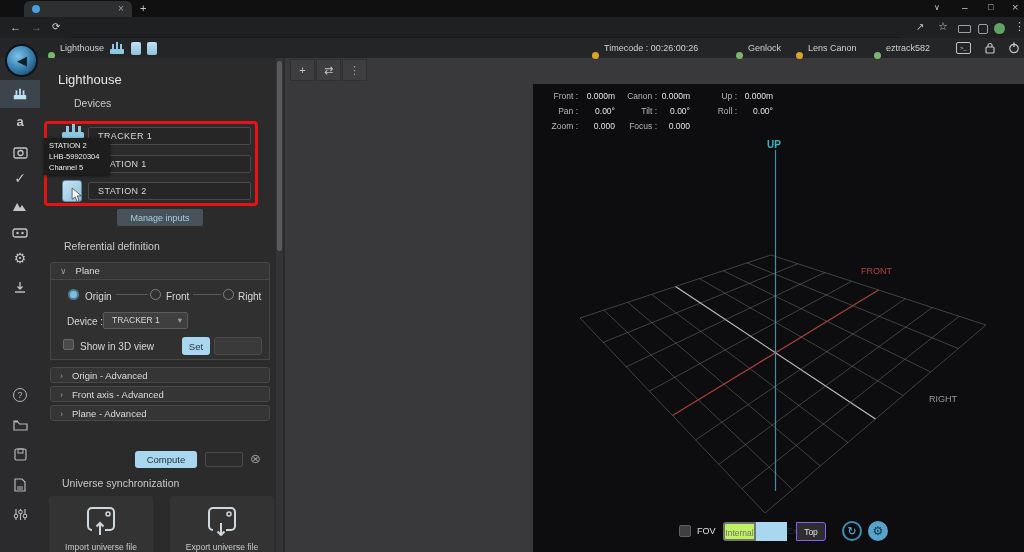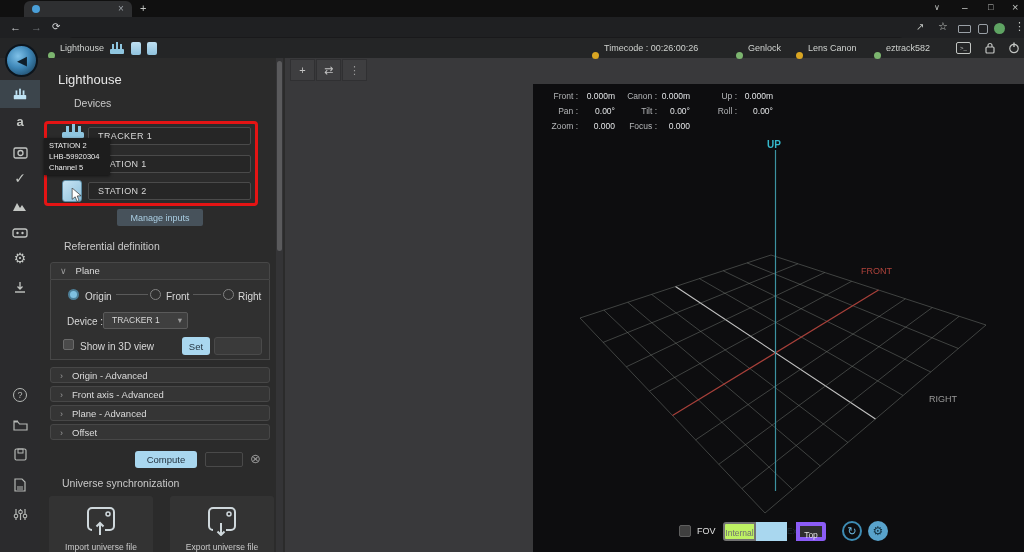--- a/index.html
+++ b/index.html
@@ -244,23 +244,20 @@
 
     <div class="ab accH" style="left:10px;top:309px;width:220px;height:16px;">
       <span class="chev">›</span><span>Origin - Advanced</span>
     </div>
     <div class="ab accH" style="left:10px;top:328px;width:220px;height:16px;">
       <span class="chev">›</span><span>Front axis - Advanced</span>
     </div>
     <div class="ab accH" style="left:10px;top:347px;width:220px;height:16px;">
       <span class="chev">›</span><span>Plane - Advanced</span>
     </div>
-    <div class="ab accH" style="left:10px;top:366px;width:220px;height:16px;">
-      <span class="chev">›</span><span>Offset</span>
-    </div>
 
     <button class="ab btn-accent" style="left: 95px; top: 393px; width: 62px; height: 17px; background: rgb(169, 215, 239);"><span>Compute</span></button>
     <div class="ab" style="left:165px;top:394px;width:38px;height:15px;background:#2c2c2c;border:1px solid #4a4a4a;border-radius:2px;"></div>
     <span class="ab" style="left:210px;top:393px;color:#9a9a9a;font-size:13px;">⊗</span>
 
     <div class="ab plabel" style="left:22px;top:419px;">Universe synchronization</div>
 
     <div class="ab card" style="left:9px;top:438px;width:104px;height:60px;">
       <svg style="position:absolute;left:34px;top:8px;" width="36" height="32" viewBox="0 0 36 32">
         <path d="M5 8 a4 4 0 0 1 4-4 h18 a4 4 0 0 1 4 4 v14 a4 4 0 0 1-4 4 h-5 M9 26 h-0 a4 4 0 0 1-4-4 V8" fill="none" stroke="#cfd8dc" stroke-width="2"></path>
@@ -336,18 +333,18 @@
           <span class="tv w2">0.000</span>
         <span class="tk w3">Focus :</span>
           <span class="tv w4">0.000</span>
       </div>
     </div>
 
     <span class="ab" style="left:146px;top:441px;width:12px;height:12px;background:#3f3f3f;border:1px solid #5e5e5e;border-radius:2px;"></span>
     <span class="ab" style="left:164px;top:442px;color:#e0e0e0;font-size:9px;">FOV</span>
     <div class="ab viewbtn" style="left:190px;top:438px;width:33px;background:#bef264;border:2px solid #737373;border-radius:3px 0 0 3px;color:#707070;">Internal</div>
     <div class="ab viewbtn" style="left: 223px; top: 438px; width: 16px; color: rgb(31, 45, 54); background: rgb(169, 215, 239); padding-left: 31px;">External</div>
-    <div class="ab viewbtn" style="left:263px;top:438px;width:30px;background:#2e2e2e;border:4px solid #8b5cf6;border-radius:0 3px 3px 0;color:#e0e0e0;">Top</div>
+    <div class="ab viewbtn" style="left:263px;top:438px;width:30px;background:#2e2e2e;border:1px solid #8b5cf6;border-radius:0 3px 3px 0;color:#e0e0e0;">Top</div>
     <div class="ab" style="left:309px;top:437px;width:20px;height:20px;border:2px solid #3e8cb4;border-radius:50%;color:#6cb9e0;font-size:11px;text-align:center;line-height:17px;"><span>↻</span></div>
     <div class="ab" style="left:335px;top:437px;width:20px;height:20px;background:#58a3cc;border-radius:50%;color:#13303f;font-size:12px;text-align:center;line-height:20px;"><span>⚙</span></div>
   </div>
 
 </div>
 
 </body></html>

